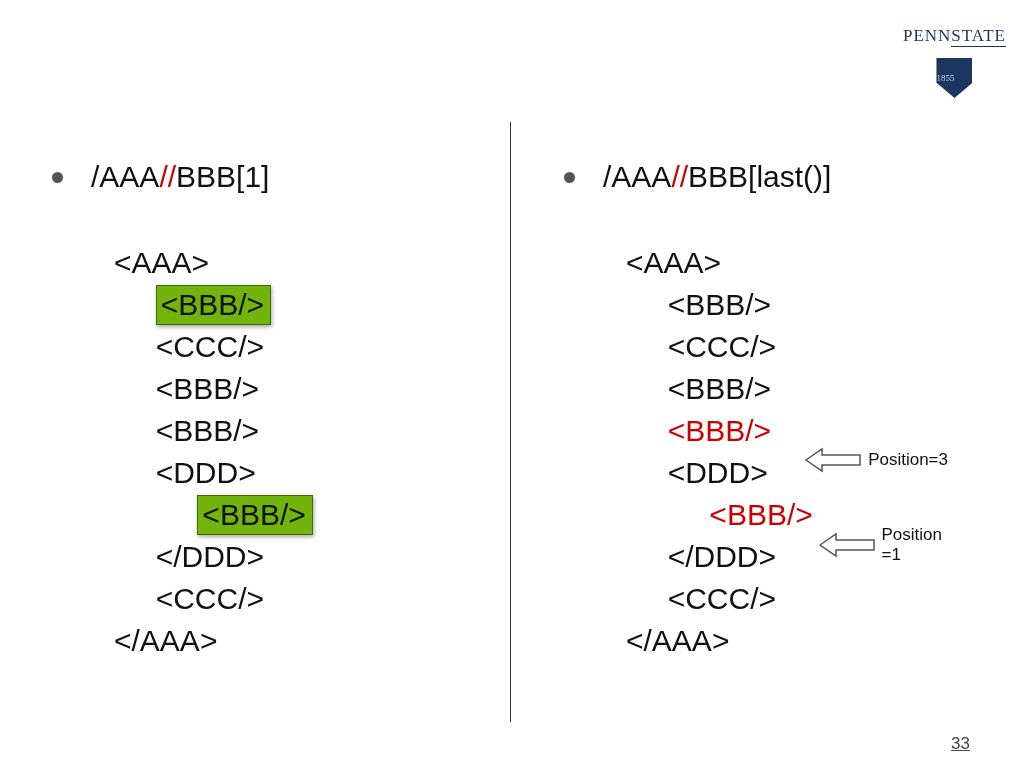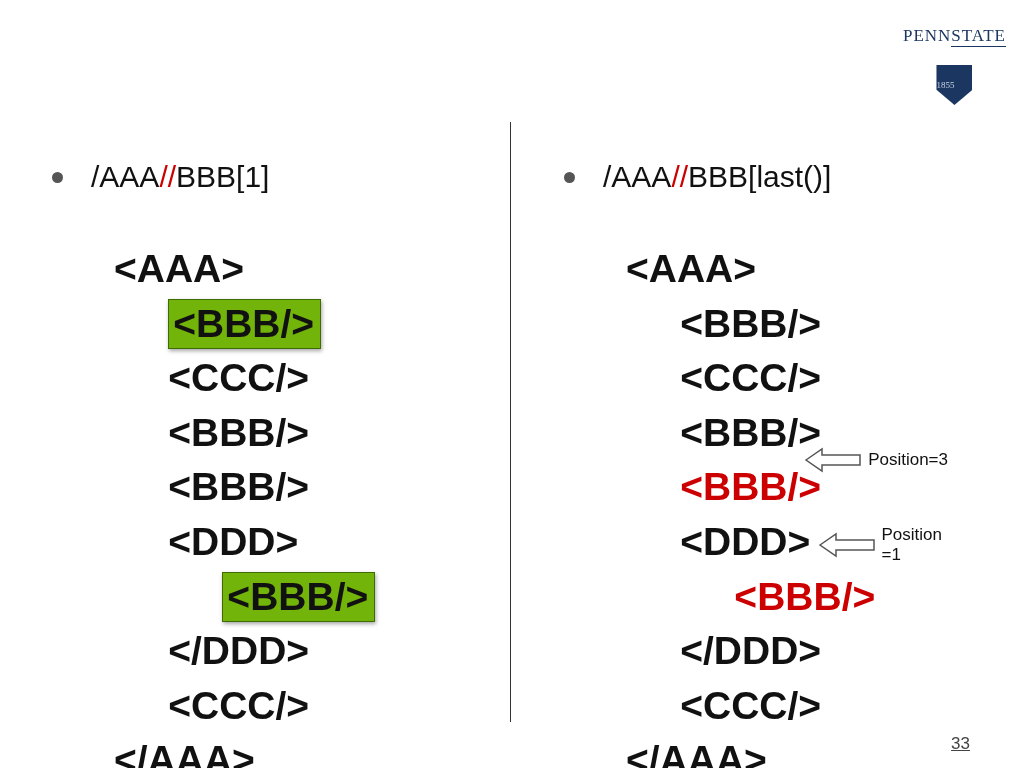--- a/index.html
+++ b/index.html
@@ -15,21 +15,21 @@
     border-bottom: 3px solid #5c3a1a;
     box-shadow: 0 3px 10px rgba(0,0,0,0.45);
     display: flex; align-items: center; padding-left: 28px;
   }
   .title-band h1 {
     font-size: 44px; font-weight: bold; color: #e7e4da; letter-spacing: 0.5px;
     text-shadow: 1px 2px 2px rgba(0,0,0,0.35);
   }
   .logo {
     position: absolute; top: 26px; right: 18px;
-    display: flex; flex-direction: column; align-items: center; gap: 19px;
+    display: flex; flex-direction: column; align-items: center; gap: 12px;
   }
   .logo-text {
     font-family: Georgia, 'Times New Roman', serif;
     font-size: 17px; color: #1b3660; letter-spacing: 1px;
   }
   .logo-text .penn { font-weight: normal; }
   .logo-text .state { font-weight: normal; border-bottom: 1px solid #1b3660; padding-bottom:1px;}
   .shield {
     width: 36px; height: 40px; background: #1b3660;
     clip-path: polygon(0 0, 100% 0, 100% 62%, 50% 100%, 0 62%);
@@ -46,21 +46,21 @@
   }
   .divider {
     position: absolute; top: 122px; left: 510px; width: 1px; height: 600px; background: #333;
   }
   .bullet-row { display: flex; align-items: center; gap: 28px; margin-bottom: 48px; }
   .bullet-dot { width: 11px; height: 11px; background: #555; border-radius: 50%; flex: 0 0 11px; }
   .xpath { font-size: 30px; color: #111; }
   .xpath .red { color: #cc0000; }
 
   .xml-block { margin-left: 62px; }
-  .xml-line { font-size: 39px; color: #111; line-height: 1.4; white-space: pre; font-weight: bold; }
+  .xml-line { font-size: 30px; color: #111; line-height: 1.4; white-space: pre; }
   .xml-line .red { color: #cc0000; }
   .hl {
     background: #73b40a;
     border: 1px solid #3f6b05;
     box-shadow: 1px 2px 4px rgba(0,0,0,0.35);
     padding: 0 6px 0 4px; display: inline-block; line-height: 1.25;
   }
 
   .arrow-group { position: absolute; display: flex; align-items: center; gap: 6px; }
   .arrow-svg { width: 58px; height: 30px; }

